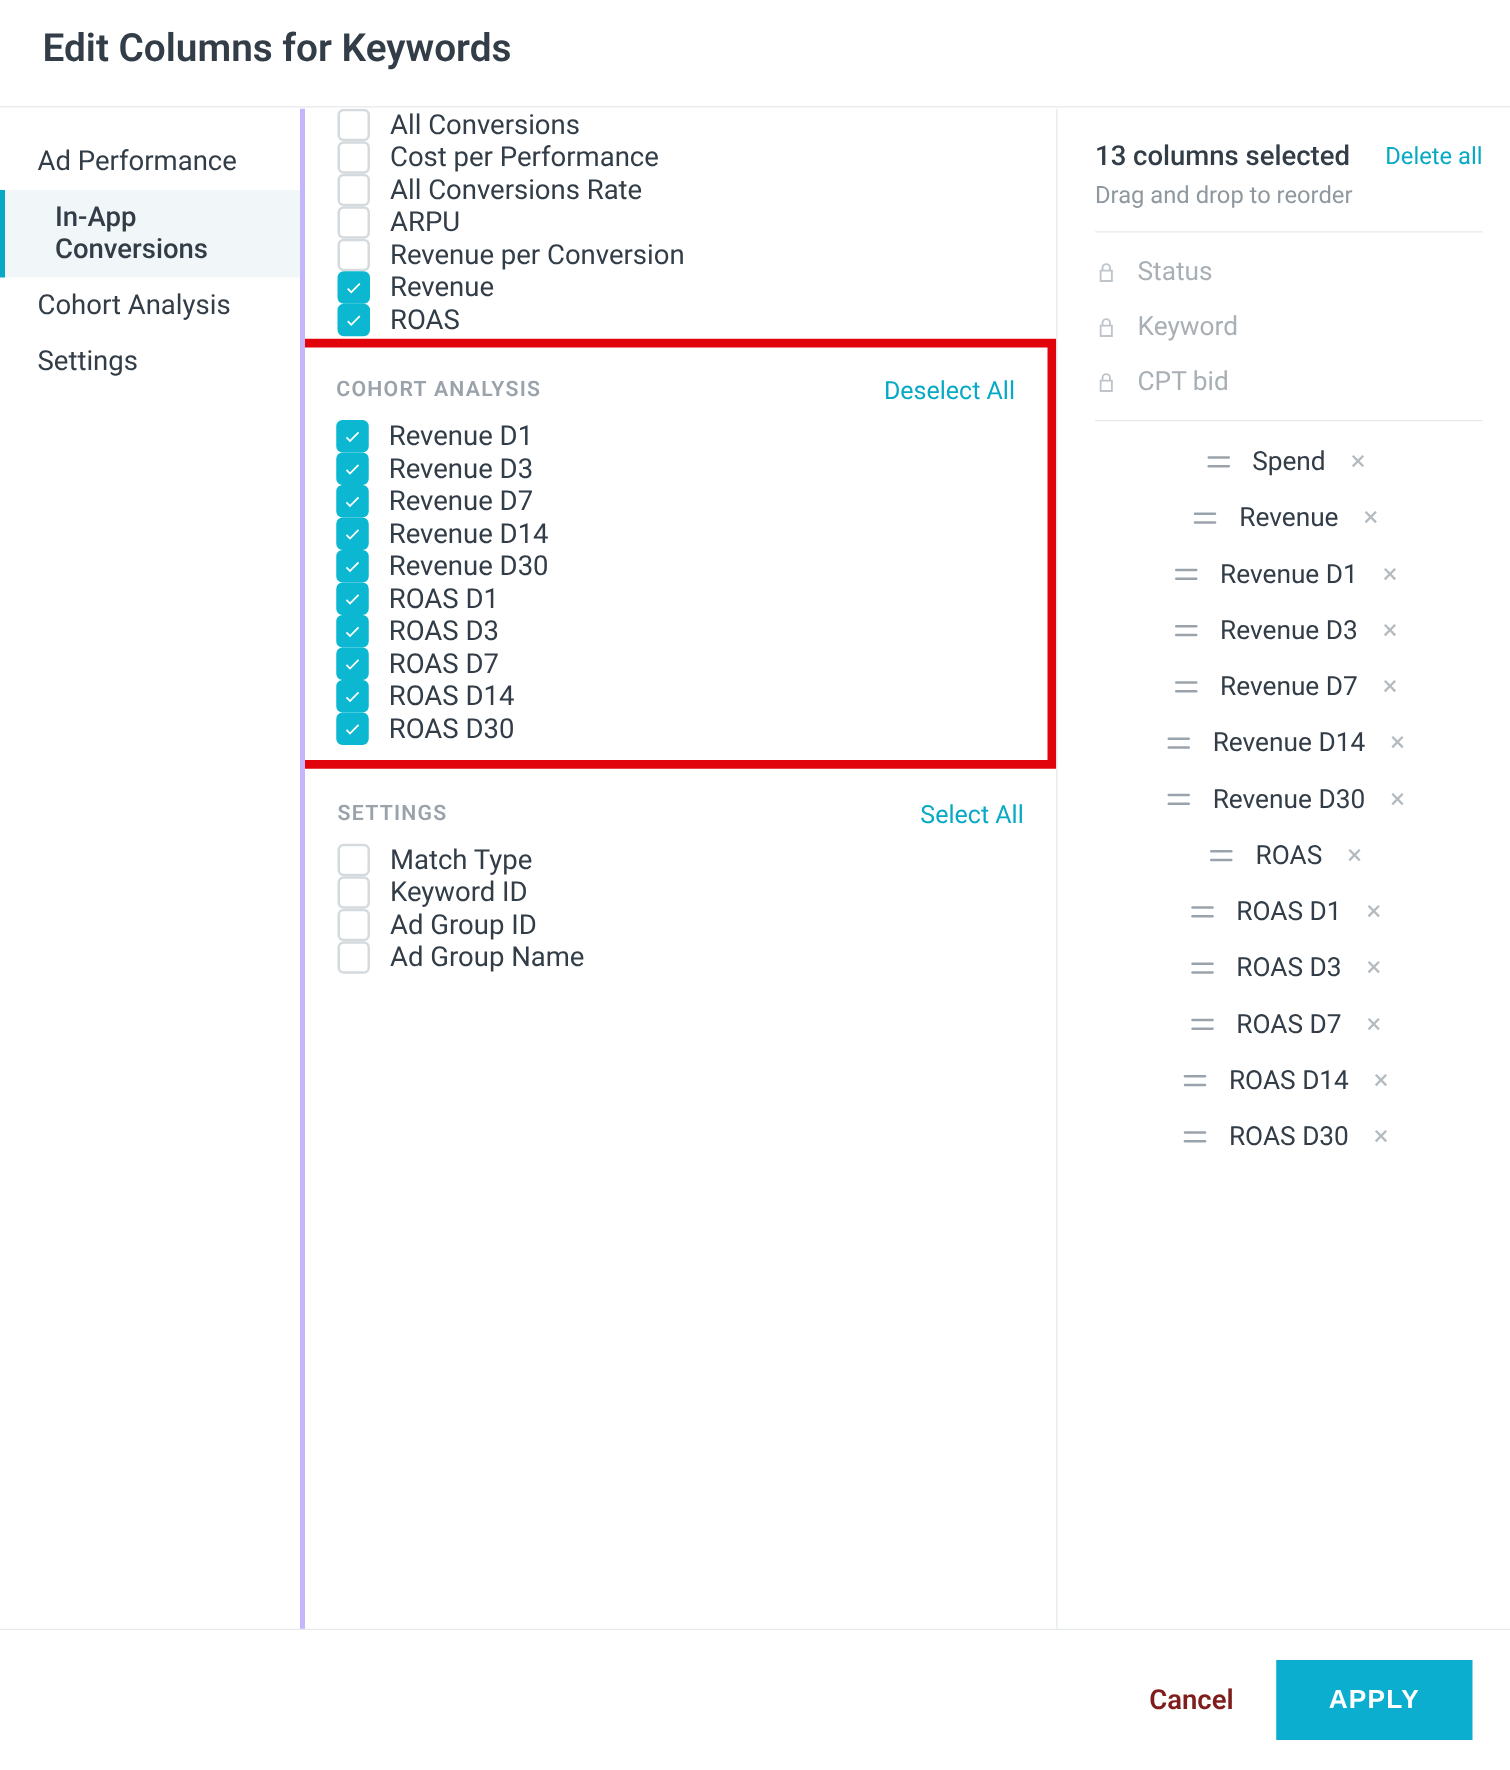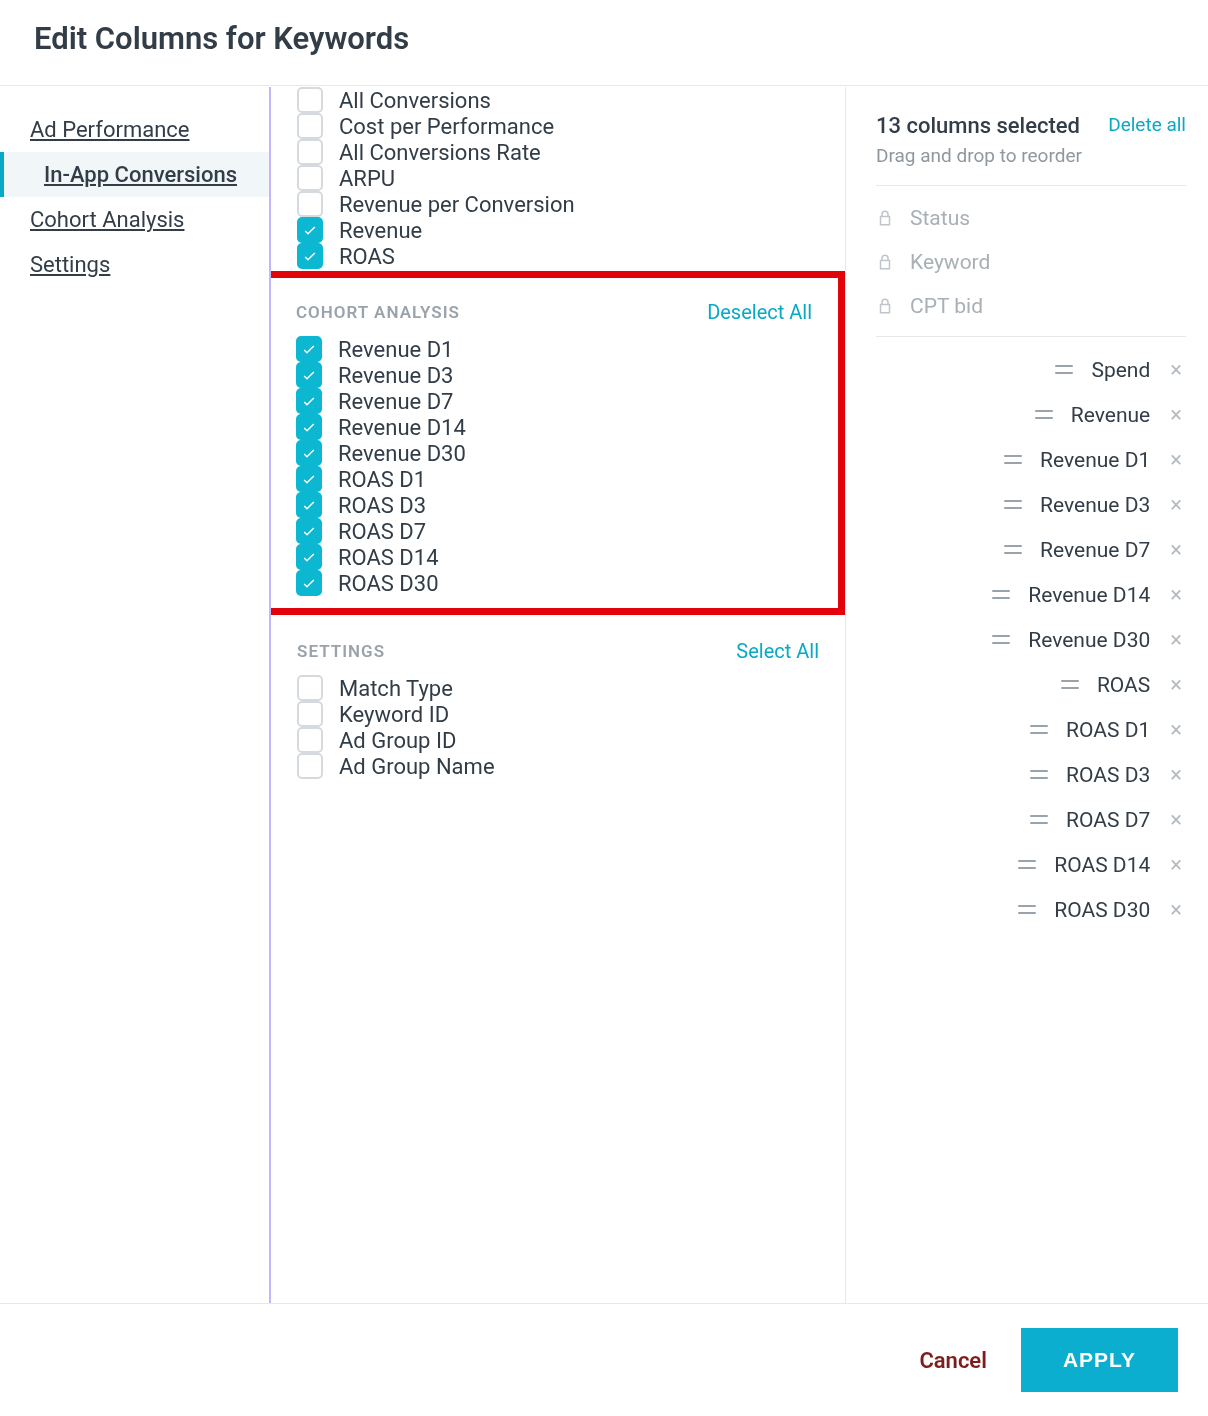--- a/index.html
+++ b/index.html
@@ -23,24 +23,23 @@
     color: #323d47;
   }
   .body {
     display: flex;
     flex: 1;
     min-height: 0;
     position: relative;
     border-top: 1px solid transparent;
   }
   .sidebar {
-    width: 271px;
-    border-right: 2px solid #c4b5fd;
+    width: 244px;
+    border-right: 4px solid #c4b5fd;
     padding-top: 20px;
-    text-decoration: underline;
   }
   .sidebar-item {
     padding: 10px 30px;
     font-size: 22px;
     color: #323d47;
     cursor: pointer;
   }
   .sidebar-item.active {
     background: #f1f7f8;
     border-left: 4px solid #07a9c4;
@@ -141,21 +140,21 @@
   }
   .locked-item, .drag-item {
     display: flex;
     align-items: center;
     gap: 16px;
     padding: 10px 0;
     font-size: 21px;
   }
   .locked-item { color: #a8b0b6; }
   .lock-icon { width: 18px; height: 20px; flex-shrink:0; }
-  .drag-item { color: #323d47; justify-content: flex-end; }
+  .drag-item { color: #323d47; justify-content: center; }
   .drag-left { display: flex; align-items: center; gap: 18px; }
   .drag-handle { display:flex; flex-direction:column; gap:5px; width:18px; cursor:grab; flex-shrink:0;}
   .drag-handle span { height:2px; background:#9aa3ab; border-radius:1px; }
   .remove-x {
     font-size: 22px;
     color: #b4bbc0;
     cursor: pointer;
     font-weight: 400;
     padding: 0 4px;
   }

